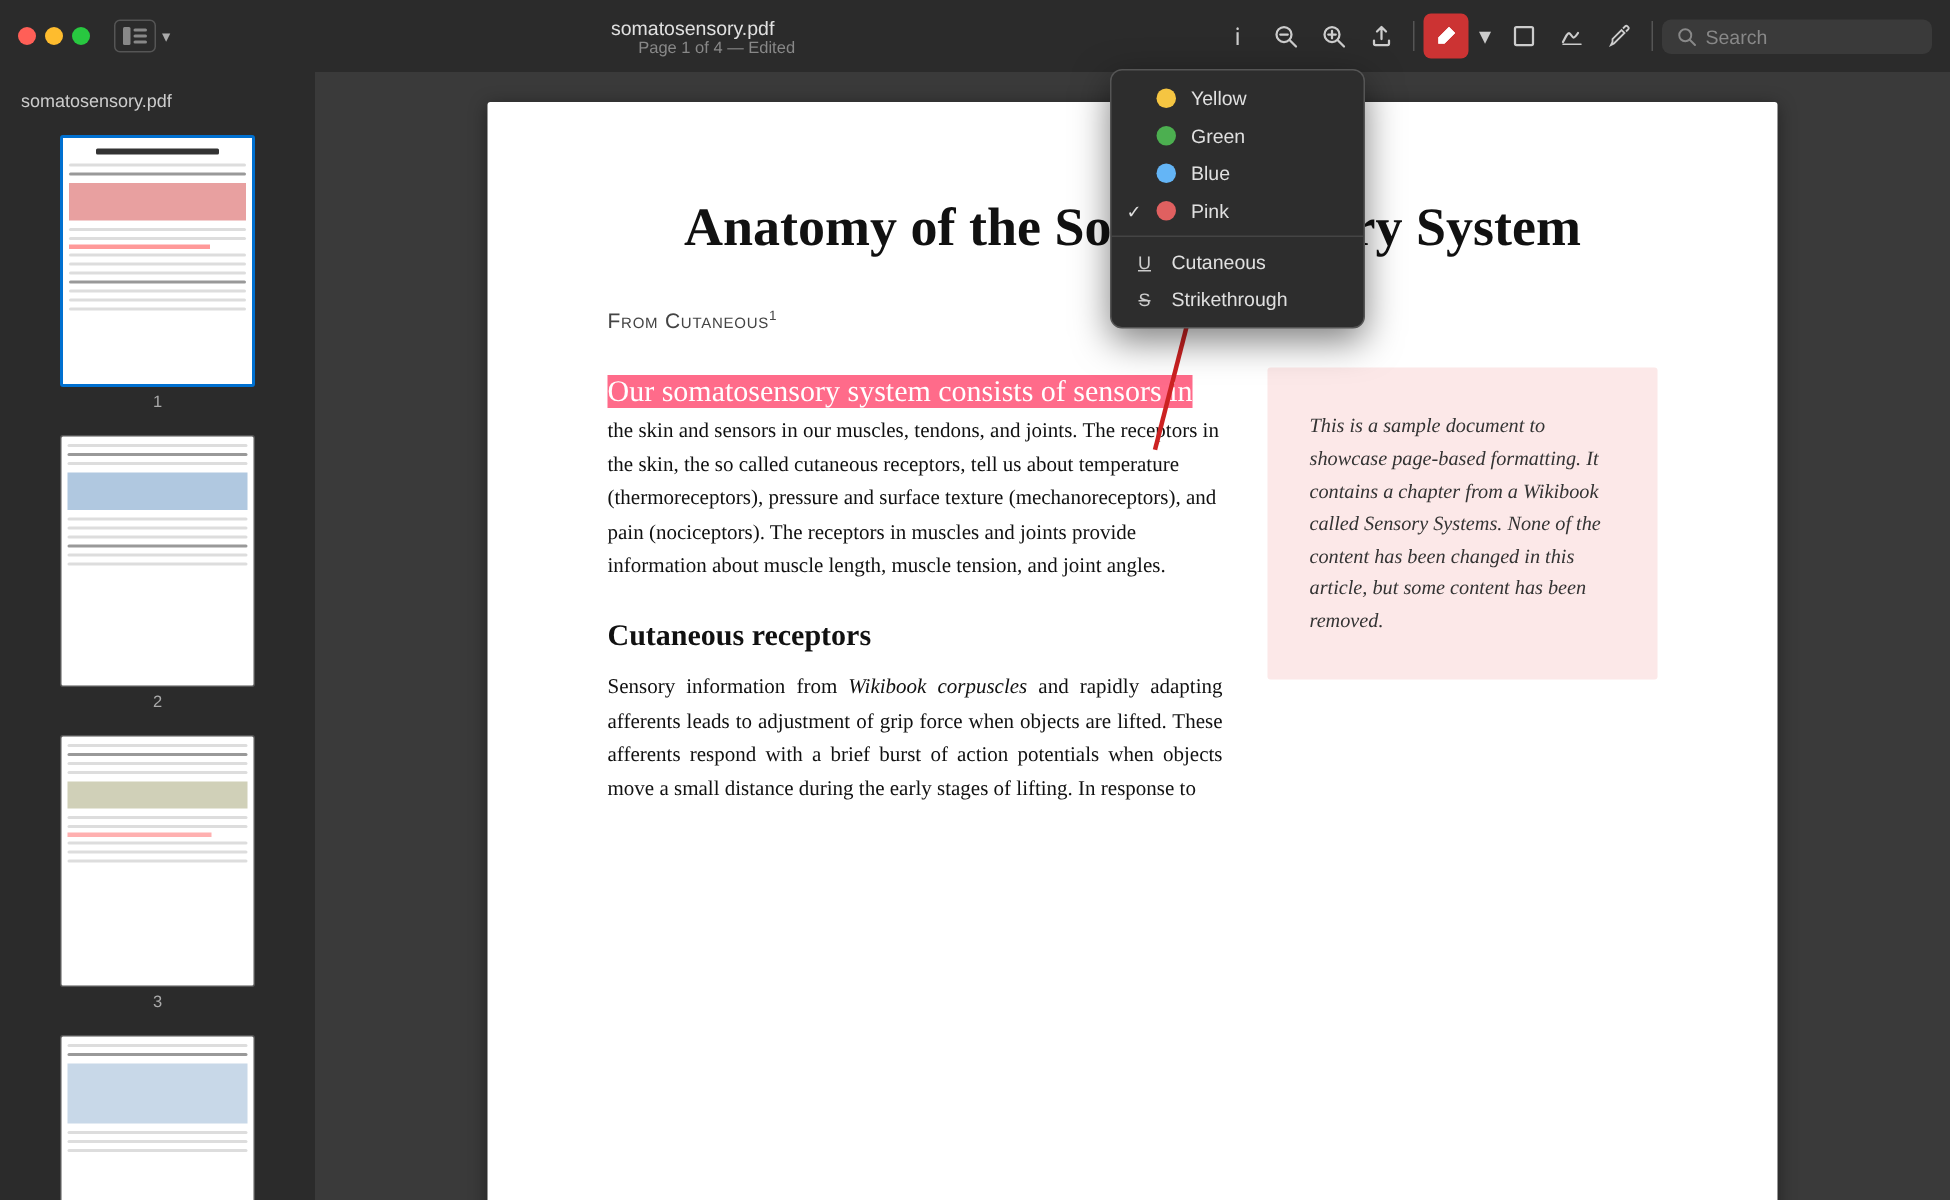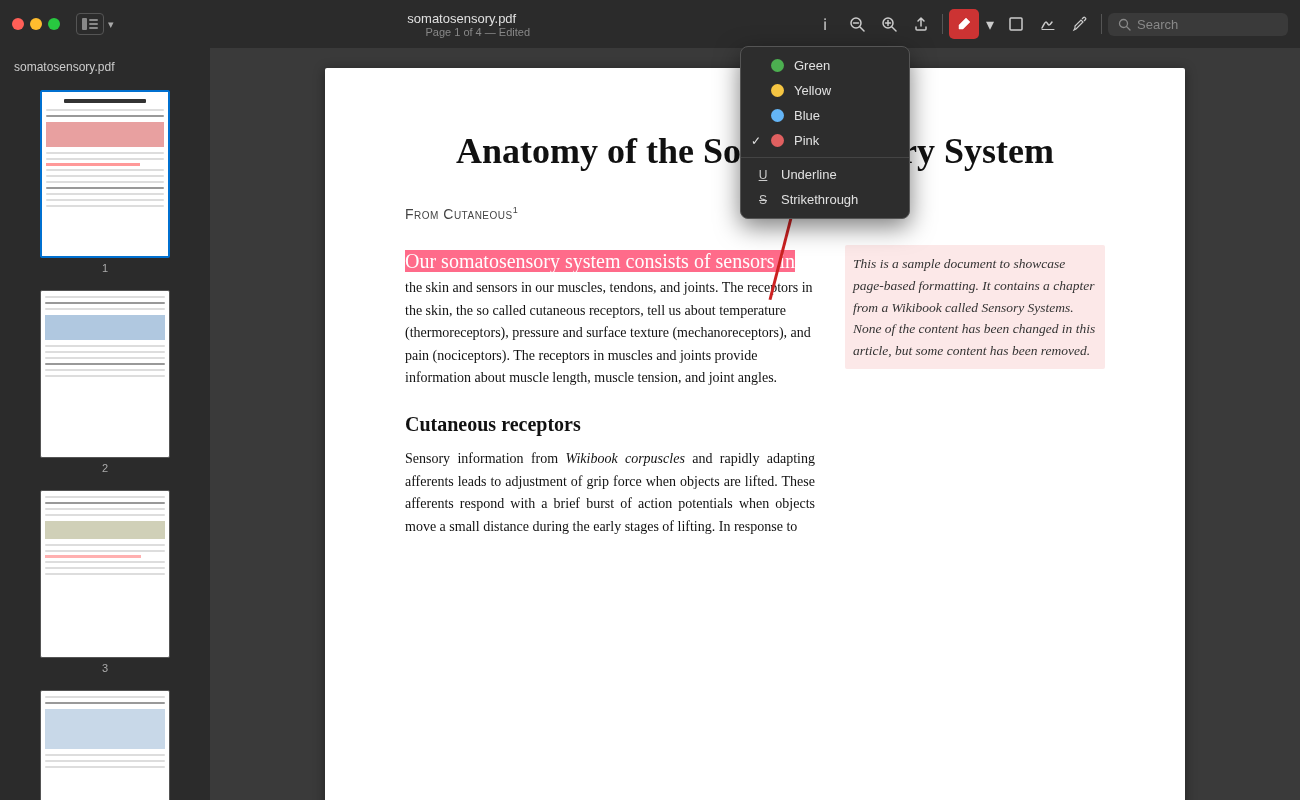--- a/index.html
+++ b/index.html
@@ -232,21 +232,21 @@
     .section-heading {
       font-size: 20px;
       font-weight: bold;
       font-family: Georgia, serif;
       margin: 24px 0 12px;
       color: #111;
     }
 
     .pdf-sidebar-note {
       background: #fce8e8;
-      padding: 8px;
+      padding: 28px;
       border-radius: 2px;
       font-family: Georgia, serif;
       font-style: italic;
       font-size: 13.5px;
       line-height: 1.6;
       color: #333;
     }
 
     
     .dropdown-menu {
@@ -393,42 +393,42 @@
         <line x1="8.5" y1="8.5" x2="12" y2="12" stroke="#888" stroke-width="1.3" stroke-linecap="round"></line>
       </svg>
       <span style="color:#888;font-size:13px;">Search</span>
     </div>
   </div>
 </div>
 
 <div class="dropdown-menu">
   <div class="dropdown-item">
     <span class="check"> </span>
+    <span class="color-dot" style="background:#f5c542;"></span>
+    <span>Yellow</span>
+  </div>
+  <div class="dropdown-item">
+    <span class="check"> </span>
     <span class="color-dot" style="background:#4caf50;"></span>
     <span>Green</span>
-  </div>
-  <div class="dropdown-item">
-    <span class="check"> </span>
-    <span class="color-dot" style="background:#f5c542;"></span>
-    <span>Yellow</span>
   </div>
   <div class="dropdown-item">
     <span class="check"> </span>
     <span class="color-dot" style="background:#64b5f6;"></span>
     <span>Blue</span>
   </div>
   <div class="dropdown-item">
     <span class="check">✓</span>
     <span class="color-dot" style="background:#e06060;"></span>
     <span>Pink</span>
   </div>
   <div class="dropdown-separator"></div>
   <div class="dropdown-item">
     <span class="icon-char" style="font-style:normal;text-decoration:underline;color:#ccc;">U</span>
-    <span>Underline</span>
+    <span>Cutaneous</span>
   </div>
   <div class="dropdown-item">
     <span class="icon-char" style="font-style:normal;text-decoration:line-through;color:#ccc;">S</span>
     <span>Strikethrough</span>
   </div>
 </div>
 
 <div class="main-layout">
 
   <div class="sidebar">

